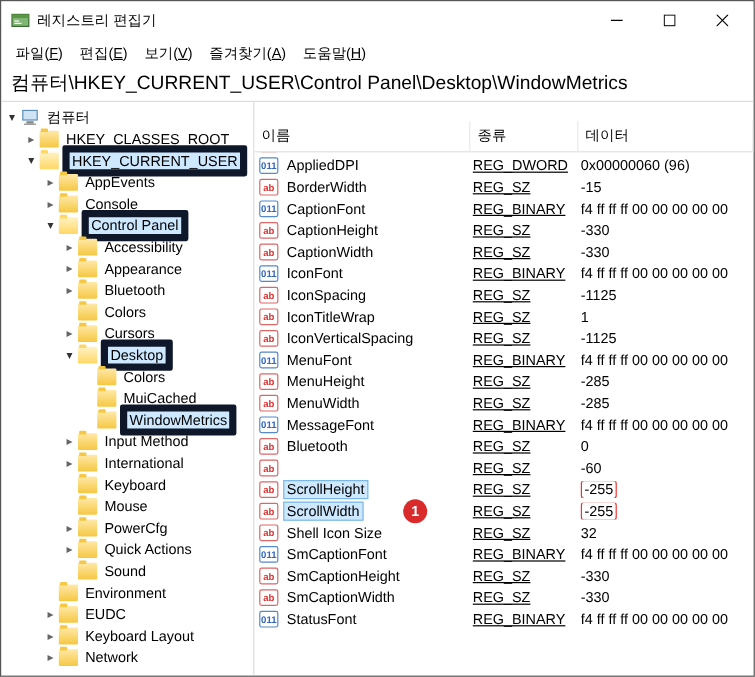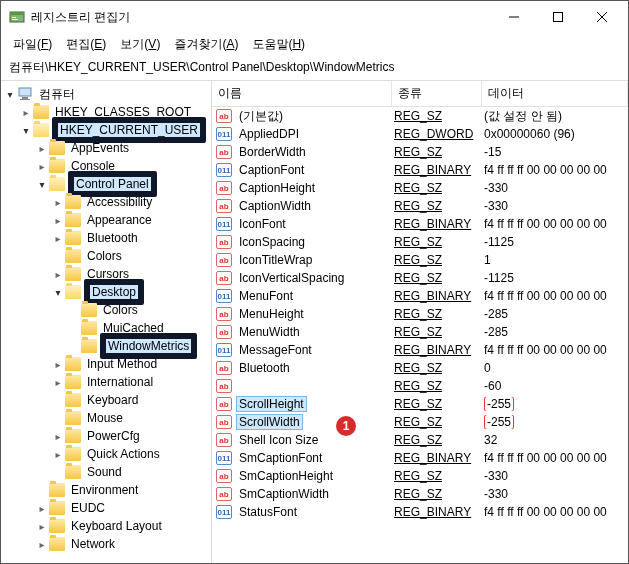--- a/index.html
+++ b/index.html
@@ -6,36 +6,36 @@
     body { font-family: "Segoe UI", "Malgun Gothic", sans-serif; font-size: 12px; background: #fff; color: #000; }
     .window { width: 629px; height: 564px; border: 1px solid #555; display: flex; flex-direction: column; position: relative; overflow: hidden; }
     .titlebar { display: flex; align-items: center; height: 32px; padding: 0 4px 0 8px; }
     .app-icon { width: 16px; height: 16px; margin-right: 6px; display: flex; align-items: center; justify-content: center; }
     .title-text { flex: 1; font-size: 12px; }
     .win-btns { display: flex; }
     .win-btn { width: 44px; height: 28px; display: flex; align-items: center; justify-content: center; }
     .menubar { display: flex; gap: 2px; padding: 2px 6px; height: 22px; align-items: center; }
     .menu-item { padding: 2px 6px; font-size: 12px; }
     .menu-item u { text-decoration: underline; }
-    .pathbar { padding: 4px 8px; font-size: 12px; border-bottom: 1px solid #ddd; }
+    .pathbar { padding: 4px 8px; font-size: 16px; border-bottom: 1px solid #ddd; }
     .content { flex: 1; display: flex; overflow: hidden; }
     .tree { width: 210px; overflow: auto; padding: 4px 0; }
     .tree-row { display: flex; align-items: center; height: 18px; padding-right: 4px; }
     .arrow { width: 14px; display: inline-flex; justify-content: center; color: #666; font-size: 10px; }
     .arrow.open { color: #333; }
     .folder-icon { width: 16px; height: 14px; margin-right: 3px; display: inline-block; position: relative; }
     .folder-closed { background: linear-gradient(#ffe9a8, #f5c742); border-radius: 1px; }
     .folder-closed::before { content: ''; position: absolute; top: -2px; left: 1px; width: 6px; height: 3px; background: #f5c742; border-radius: 1px 1px 0 0; }
     .folder-open { background: linear-gradient(#fff2c4, #ffd766); border-radius: 1px; }
     .folder-open::before { content: ''; position: absolute; top: -2px; left: 1px; width: 6px; height: 3px; background: #ffd766; border-radius: 1px 1px 0 0; }
     .pc-icon { width: 16px; height: 14px; margin-right: 3px; }
     .tree-label { padding: 1px 3px; border-radius: 2px; }
     .sel { background: #cde8ff; border: 6px solid #0f172a; padding: 0 2px; }
     .list { flex: 1; border-left: 1px solid #ddd; overflow: auto; }
-    .list-header { display: flex; background: #fff; border-bottom: 1px solid #e0e0e0; position: sticky; top: 0; }
+    .list-header { display: flex; background: #fff; border-bottom: 1px solid #e0e0e0; position: sticky; top: 16px; }
     .list-header .col { padding: 4px 6px; font-size: 12px; border-right: 1px solid #e8e8e8; }
     .col-name { width: 180px; }
     .col-type { width: 90px; }
     .col-data { flex: 1; }
     .list-row { display: flex; align-items: center; height: 18px; }
     .row-name { width: 180px; display: flex; align-items: center; padding-left: 4px; }
     .row-type { width: 90px; padding-left: 2px; text-decoration: underline; }
     .row-data { flex: 1; padding-left: 2px; white-space: nowrap; overflow: hidden; }
     .val-icon { width: 16px; height: 14px; margin-right: 4px; display: inline-flex; align-items: center; justify-content: center; font-size: 8px; font-weight: bold; border-radius: 2px; flex-shrink: 0; }
     .ico-sz { background: #fff; border: 1px solid #d66; color: #d33; }

